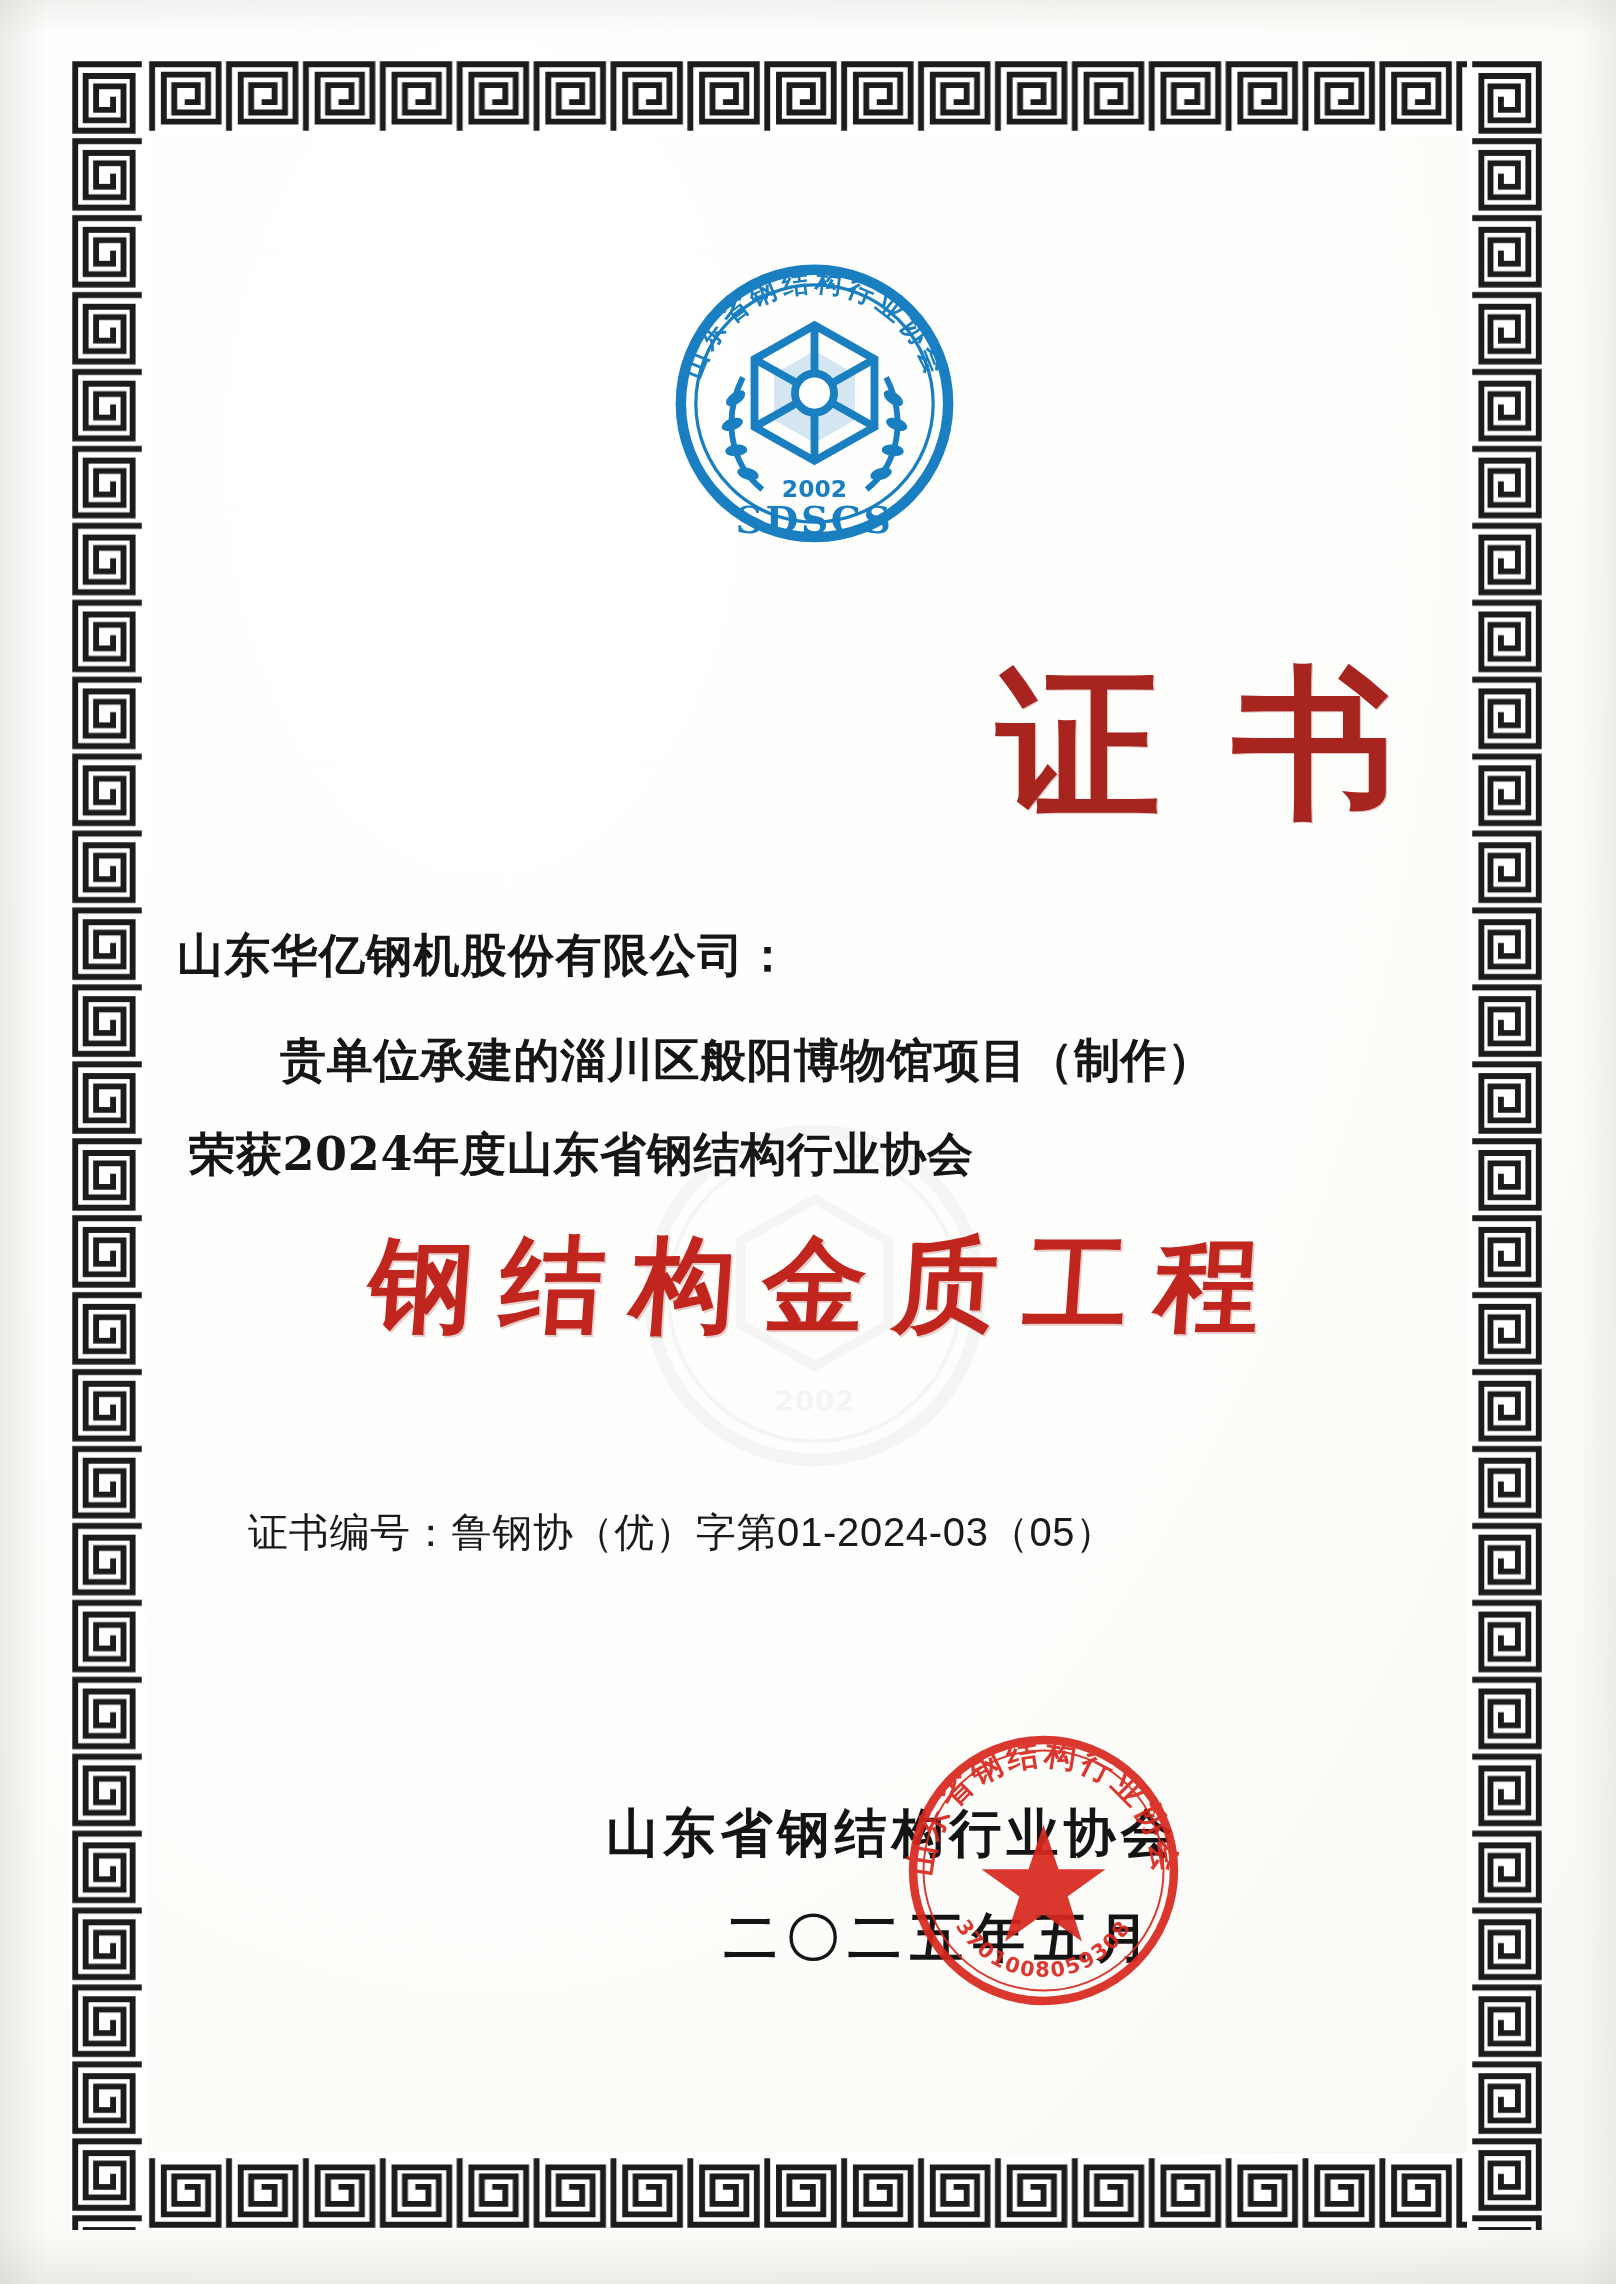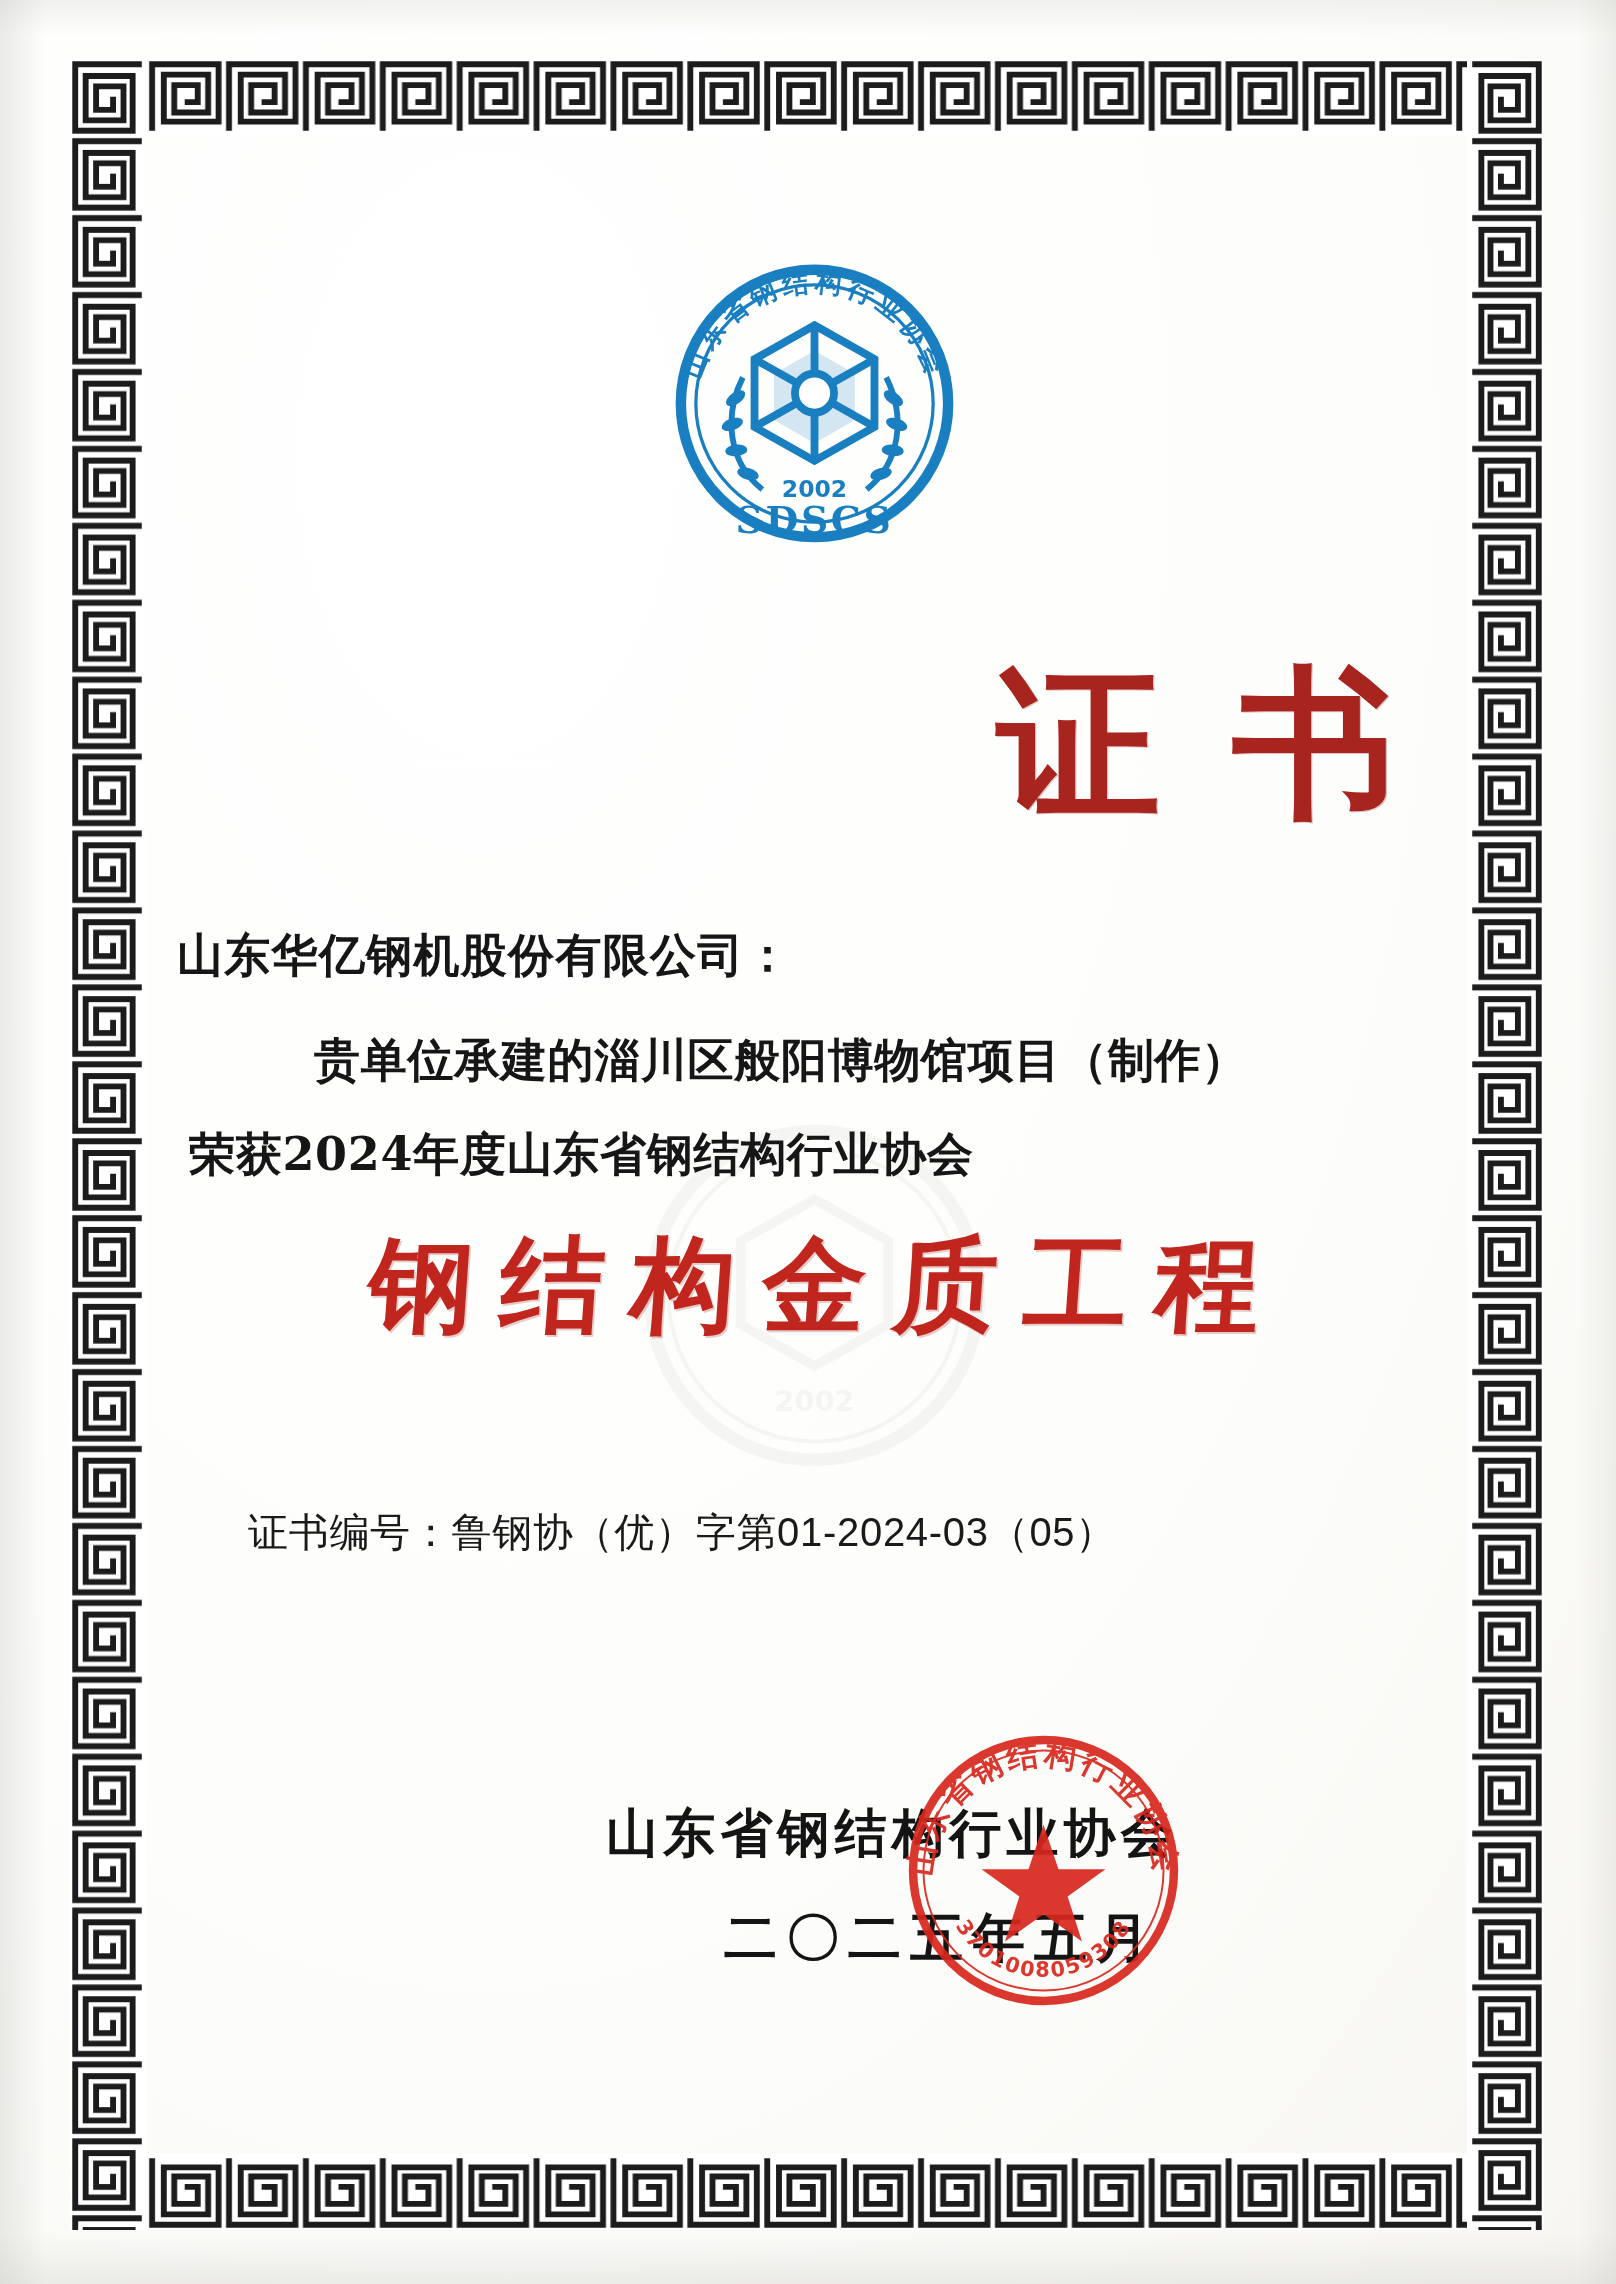--- a/index.html
+++ b/index.html
@@ -129,21 +129,20 @@
     width: 1238px;
     font-size: 46px;
     letter-spacing: 1.3px;
   }
   #project-line {
     left: 130px;
     top: 913px;
     width: 1173px;
     font-size: 46px;
     letter-spacing: 0.7px;
-    margin-left: 34px;
   }
   #award-line {
     left: 39px;
     top: 1007px;
     width: 1238px;
     font-size: 46px;
     letter-spacing: 0.7px;
   }
 
   

